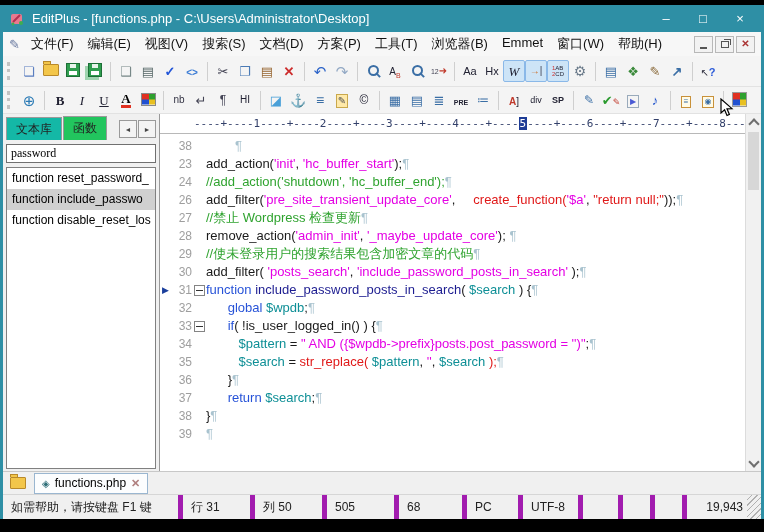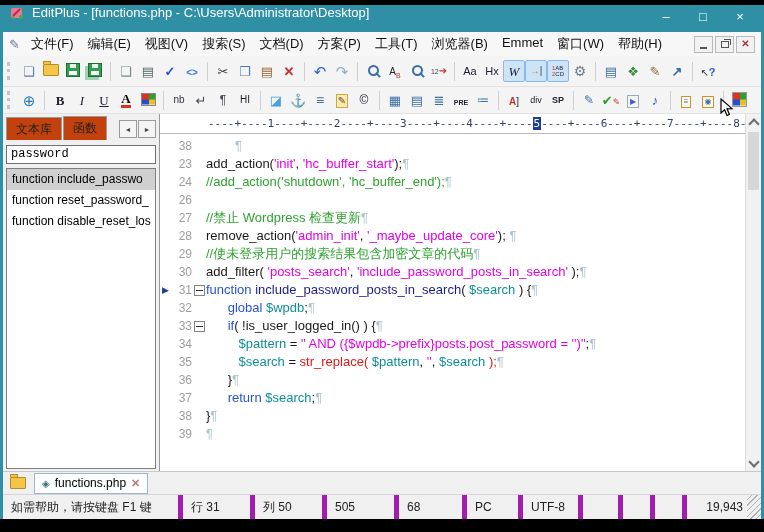--- a/index.html
+++ b/index.html
@@ -1,21 +1,21 @@
 <!DOCTYPE html>
 <html style="--teal: #2e8fa5; --toggle_bg: #cde4f7; --toggle_border: #8ab8e8; --selection: #d0d0d0; --keyword: #2753d8; --string: #e400e4; --builtin: #e01818; --comment: #2fa32f; --variable: #0e8f96; --funcname: #1c1c90; --pilcrow: #a9c3cf; --linenum: #9e9e9e; --ruler_highlight: #1e3c96;"><head>
 <meta charset="utf-8">
 <style>
   html,body{margin:0;padding:0}
   body{width:764px;height:532px;background:#000;position:relative;overflow:hidden;
        font-family:"Liberation Sans",sans-serif;-webkit-font-smoothing:antialiased}
   .window{position:absolute;left:0;top:5px;width:764px;height:514px;background:var(--teal,#2e8fa5);
           box-sizing:border-box;padding:0 3px 3px 3px}
   
-  .titlebar{height:27px;display:flex;color:#fff;font-size:13px;gap:7px;padding:0 6px}
+  .titlebar{height:27px;display:flex;align-items:center;color:#fff;font-size:13px;gap:7px;padding:0 6px}
   .appicon{width:16px;height:16px;flex:0 0 16px}
   .title-text{flex:1;white-space:nowrap;overflow:hidden}
   .wbtn{width:30px;height:22px;display:flex;align-items:center;justify-content:center;font-size:13px;color:#fff}
   
   .menubar{height:24px;background:#f7f7f7;display:flex;align-items:center;font-size:13px;color:#111;padding:0 4px}
   .menu-pencil{color:#6a7aa0;font-size:13px;margin:0 4px 0 2px}
   .mitem{padding:2px 7px;white-space:nowrap}
   .mdi{margin-left:auto;display:flex;gap:2px;padding-right:2px}
   .mdib{width:17px;height:15px;border:1px solid #b8b8b8;background:#f2f2f2;display:flex;align-items:center;justify-content:center;position:relative}
   .mdib .minbar{width:7px;height:2px;background:#555;margin-top:7px}
@@ -46,34 +46,34 @@
   .floppy::before{content:'';position:absolute;left:3px;top:0;width:6px;height:4px;background:#e8f4ec}
   .floppy::after{content:'';position:absolute;left:2px;bottom:1px;width:8px;height:4px;background:#fff}
   .fl2{box-shadow:-3px 3px 0 0 #9fd4af}
   .mag{width:7px;height:7px;border:2px solid #3a6ea5;border-radius:50%;display:inline-block;position:relative}
   .mag::after{content:'';position:absolute;width:6px;height:2px;background:#3a6ea5;transform:rotate(45deg);right:-4px;bottom:-2px}
   
   .main{display:flex;height:357px;background:#fff;overflow:hidden}
   .sidebar{width:157px;box-sizing:border-box;background:#f0f0f0;border-right:1px solid #999;
            display:flex;flex-direction:column;padding:4px 3px 2px 3px}
   .sidetabs{display:flex;align-items:flex-end;height:22px}
-  .stab{padding:3px 9px 2px 9px;font-size:12px;border:1px solid #9a9a9a;border-bottom:none;background:#c2410c;color:#222;margin-right:1px}
-  .stab.active{background:#c2410c;padding-bottom:3px}
+  .stab{padding:3px 9px 2px 9px;font-size:12px;border:1px solid #9a9a9a;border-bottom:none;background:#14b8a6;color:#222;margin-right:1px}
+  .stab.active{background:#22c55e;padding-bottom:3px}
   .spin{margin-left:auto;display:flex;gap:1px;margin-bottom:2px}
   .spinb{width:16px;height:16px;border:1px solid #9a9a9a;background:#f4f4f4;font-size:7px;color:#444;display:flex;align-items:center;justify-content:center}
   .sidesearch{margin-top:3px}
   .sidesearch input{width:100%;box-sizing:border-box;height:19px;border:1px solid #707070;font-size:12px;
-     font-family:Liberation Mono, monospace;padding:1px 4px;outline:none;background:#fff;color:#000}
+     font-family:Liberation Serif, serif;padding:1px 4px;outline:none;background:#fff;color:#000}
   .sidelist{flex:1;margin-top:4px;border:1px solid #808080;background:#fff;overflow:hidden;font-size:12px}
   .sitem{height:21px;line-height:21px;padding:0 5px;white-space:nowrap;overflow:hidden;color:#000}
   .sitem.selected{background:var(--selection,#d0d0d0)}
   
   .editor{flex:1;display:flex;flex-direction:column;overflow:hidden;background:#fff}
   .ruler{height:19px;border-bottom:1px solid #b8b8b8;font-family:"DejaVu Sans Mono",monospace;
-         font-size:11px;color:#33406a;display:flex;align-items:center;padding-left:48px;white-space:pre;overflow:hidden}
+         font-size:11px;color:#33406a;display:flex;align-items:center;padding-left:34px;white-space:pre;overflow:hidden}
   .ruler .hi{background:var(--ruler_highlight,#1e3c96);color:#fff;padding:0 1px}
   .code{flex:1;padding-top:3px;overflow:hidden}
   .cl{display:flex;height:18px;line-height:18px;font-size:13px}
   .cm{width:11px;text-align:center;font-size:9px;color:#1a3e9c;flex:0 0 11px}
   .cn{width:21px;flex:0 0 21px;text-align:right;color:var(--linenum,#9e9e9e);font-size:12px}
   .cf{width:14px;flex:0 0 14px;display:flex;align-items:center;justify-content:center}
   .foldbox{display:inline-block;width:9px;height:9px;border:1px solid #848484;background:#fff;position:relative}
   .foldbox::after{content:'';position:absolute;left:1px;right:1px;top:4px;height:1px;background:#333}
   .ct{white-space:pre;overflow:hidden}
   .sg-p{color:#1a1a1a}.sg-s{color:var(--string,#e400e4)}.sg-r{color:var(--builtin,#e01818)}
@@ -361,22 +361,22 @@
         <span class="stab active">函数</span>
         <span class="spin">
           <span class="spinb">◄</span>
           <span class="spinb">►</span>
         </span>
       </div>
       <div class="sidesearch">
         <input readonly="" value="password" style="">
       </div>
       <div class="sidelist" id="sidelist">
+          <div class="sitem">function reset_password_</div>
           <div class="sitem selected">function include_passwo</div>
-          <div class="sitem">function reset_password_</div>
           <div class="sitem">function disable_reset_los</div>
         </div>
     </div>
 
     <div class="editor">
       <div class="ruler"><span>----+----1----+----2----+----3----+----4----+----</span><span class="hi">5</span><span>----+----6----+----7----+----8---+--</span></div>
       <div class="code" id="code">
           <div class="cl">
             <span class="cm"></span>
             <span class="cn">38</span>
@@ -392,20 +392,21 @@
           <div class="cl">
             <span class="cm"></span>
             <span class="cn">24</span>
             <span class="cf"></span>
             <span class="ct"><span class="sg-c">//add_action('shutdown', 'hc_buffer_end');</span><span class="sg-m">¶</span></span>
           </div>
           <div class="cl">
             <span class="cm"></span>
             <span class="cn">26</span>
             <span class="cf"></span>
+            <span class="ct"><span class="sg-p">add_filter(</span><span class="sg-s">'pre_site_transient_update_core'</span><span class="sg-p">,     </span><span class="sg-r">create_function(</span><span class="sg-s">'$a'</span><span class="sg-p">, </span><span class="sg-r">"return null;"</span><span class="sg-p">));</span><span class="sg-m">¶</span></span>
           </div>
           <div class="cl">
             <span class="cm"></span>
             <span class="cn">27</span>
             <span class="cf"></span>
             <span class="ct"><span class="sg-c">//禁止 Wordpress 检查更新</span><span class="sg-m">¶</span></span>
           </div>
           <div class="cl">
             <span class="cm"></span>
             <span class="cn">28</span>

